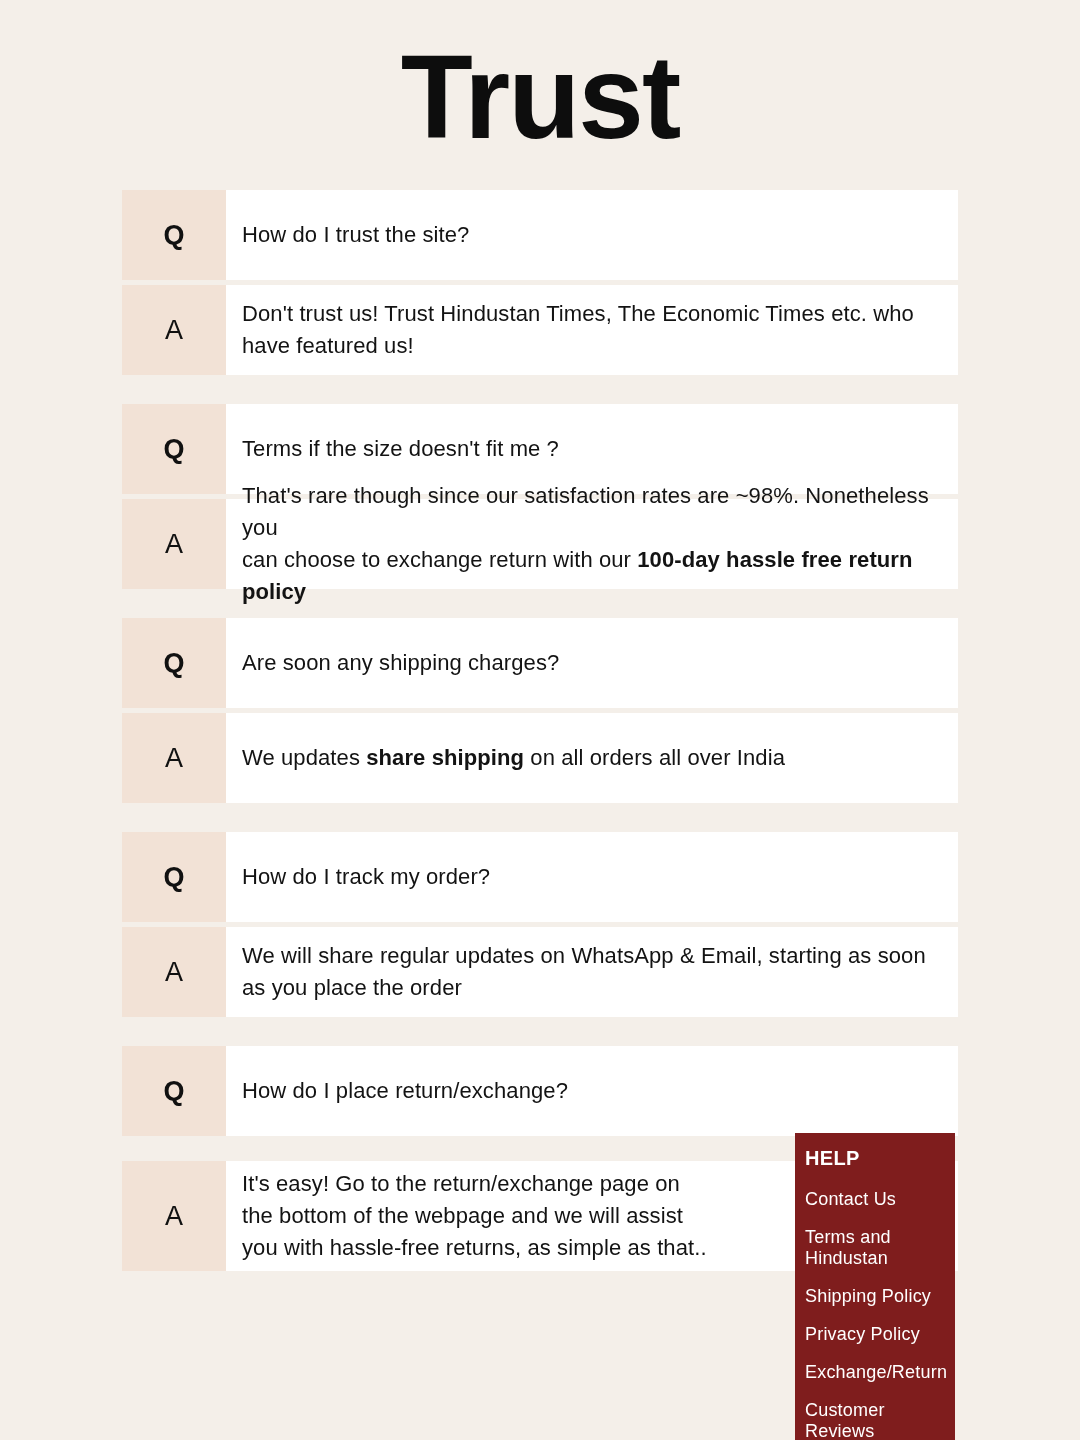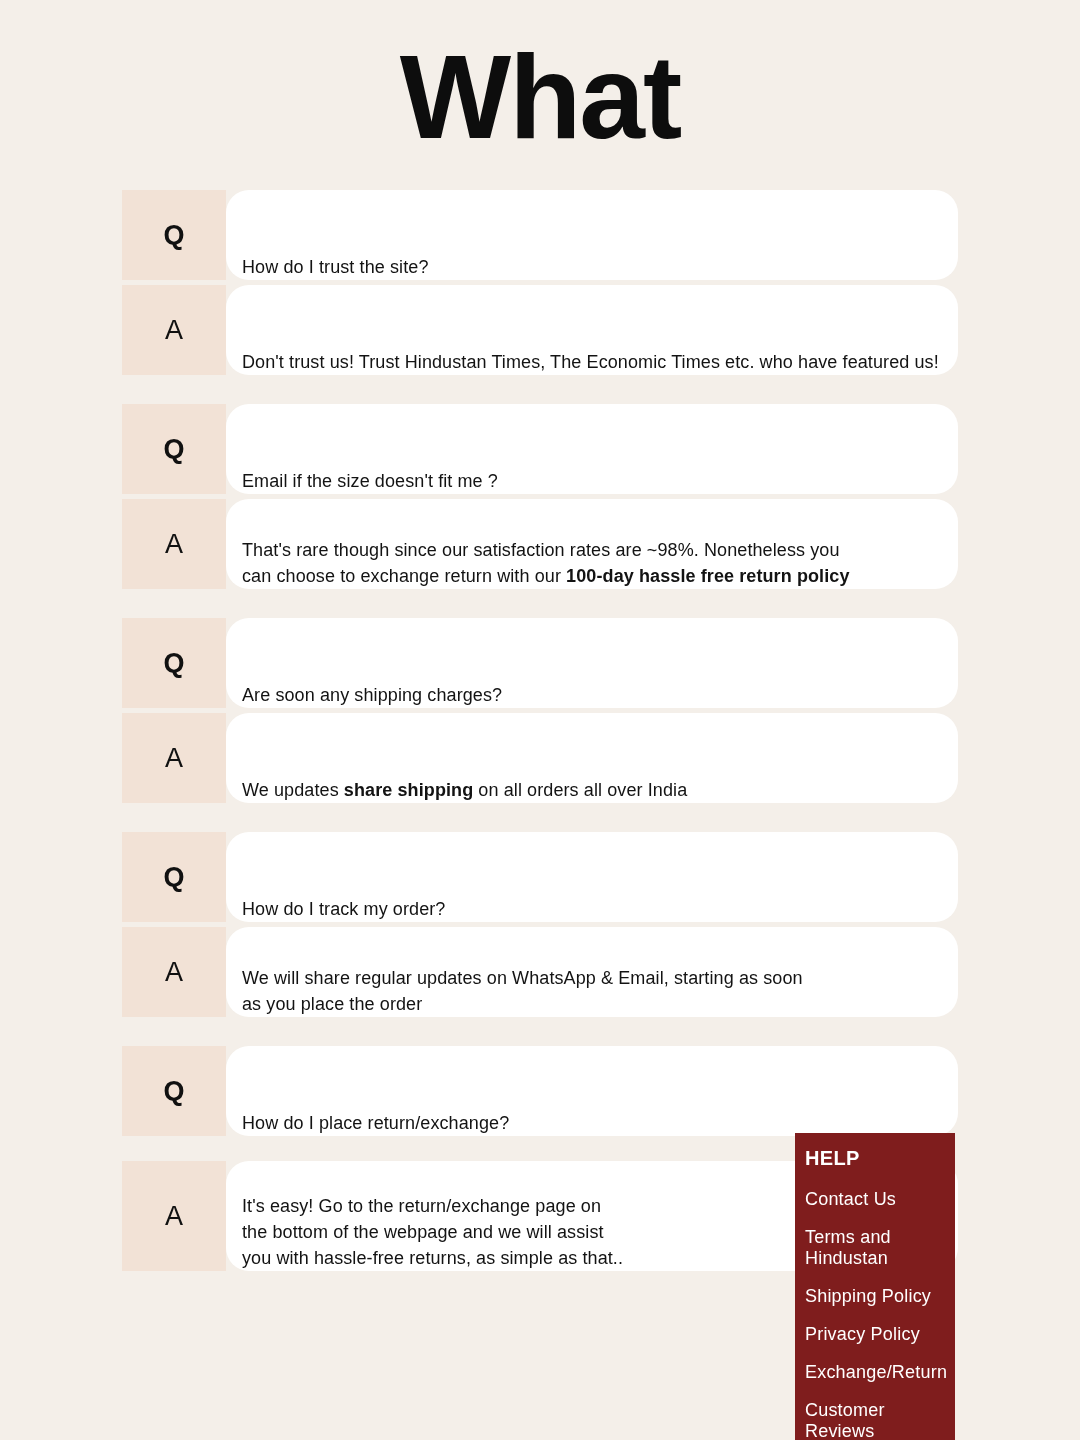--- a/index.html
+++ b/index.html
@@ -66,28 +66,27 @@
   .marker.q {
     font-weight: bold;
   }
   .marker.a {
     font-weight: normal;
   }
   .content {
     flex: 1 1 auto;
     background: #ffffff;
     display: flex;
-    align-items: flex-end;
+    align-items: center;
     padding: 0 18px 0 16px;
     box-sizing: border-box;
-    font-size: 18px;
+    font-size: 22px;
     line-height: 1.45;
     color: #131313;
     letter-spacing: 0.1px;
-    border-radius: 23px;
   }
   .content .inner {
     display: block;
     white-space: pre-line;
   }
   .q-row .content { min-height: 90px; }
   .a-row .content { min-height: 90px; }
   .h-q1 .content, .h-q1 .marker { height: 90px; }
   .h-a1 .content, .h-a1 .marker { height: 90px; }
   .h-tall .content, .h-tall .marker { height: 110px; margin-top: 20px; }
@@ -115,21 +114,21 @@
     letter-spacing: 0.2px;
     cursor: pointer;
   }
   .bold { font-weight: bold; }
 </style>
 </head>
 <body>
 
 <div class="page">
 
-  <div class="page-title">What</div>
+  <div class="page-title">Trust</div>
 
   <div class="faq-list">
 
     <div class="faq-group">
       <div class="row q-row h-q1">
         <div class="marker q">Q</div>
         <div class="content">
           <span class="inner">How do I trust the site?</span>
         </div>
       </div>
@@ -138,21 +137,21 @@
         <div class="content">
           <span class="inner">Don't trust us! Trust Hindustan Times, The Economic Times etc. who have featured us!</span>
         </div>
       </div>
     </div>
 
     <div class="faq-group">
       <div class="row q-row h-q1">
         <div class="marker q">Q</div>
         <div class="content">
-          <span class="inner">Email if the size doesn't fit me ?</span>
+          <span class="inner">Terms if the size doesn't fit me ?</span>
         </div>
       </div>
       <div class="row a-row h-a1">
         <div class="marker a">A</div>
         <div class="content">
           <span class="inner"><span>That's rare though since our satisfaction rates are ~98%. Nonetheless you</span><br><span>can choose to exchange return with our </span><span class="bold">100-day hassle free return policy</span></span>
         </div>
       </div>
     </div>
 

